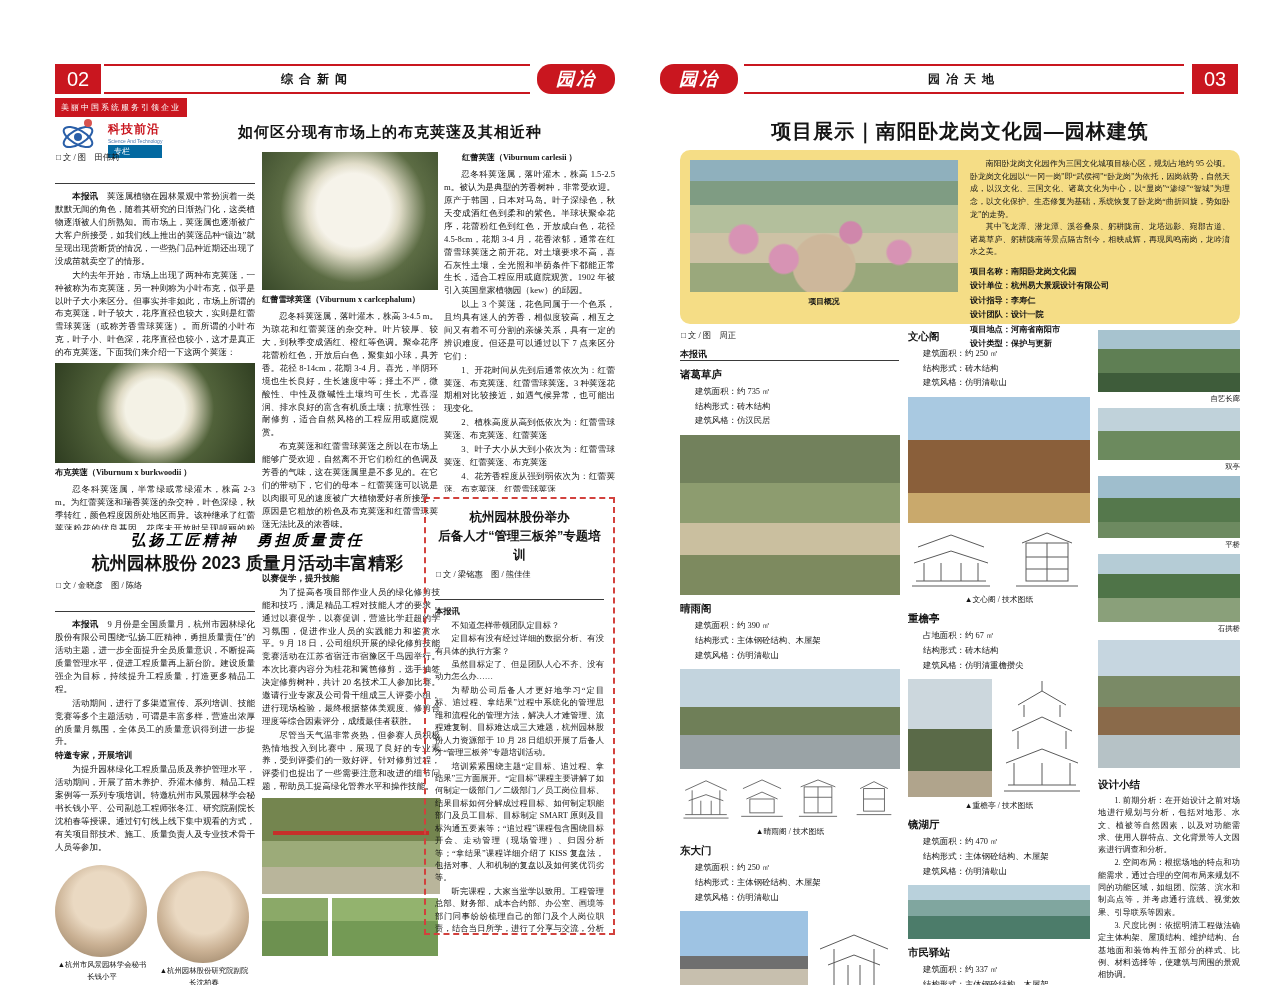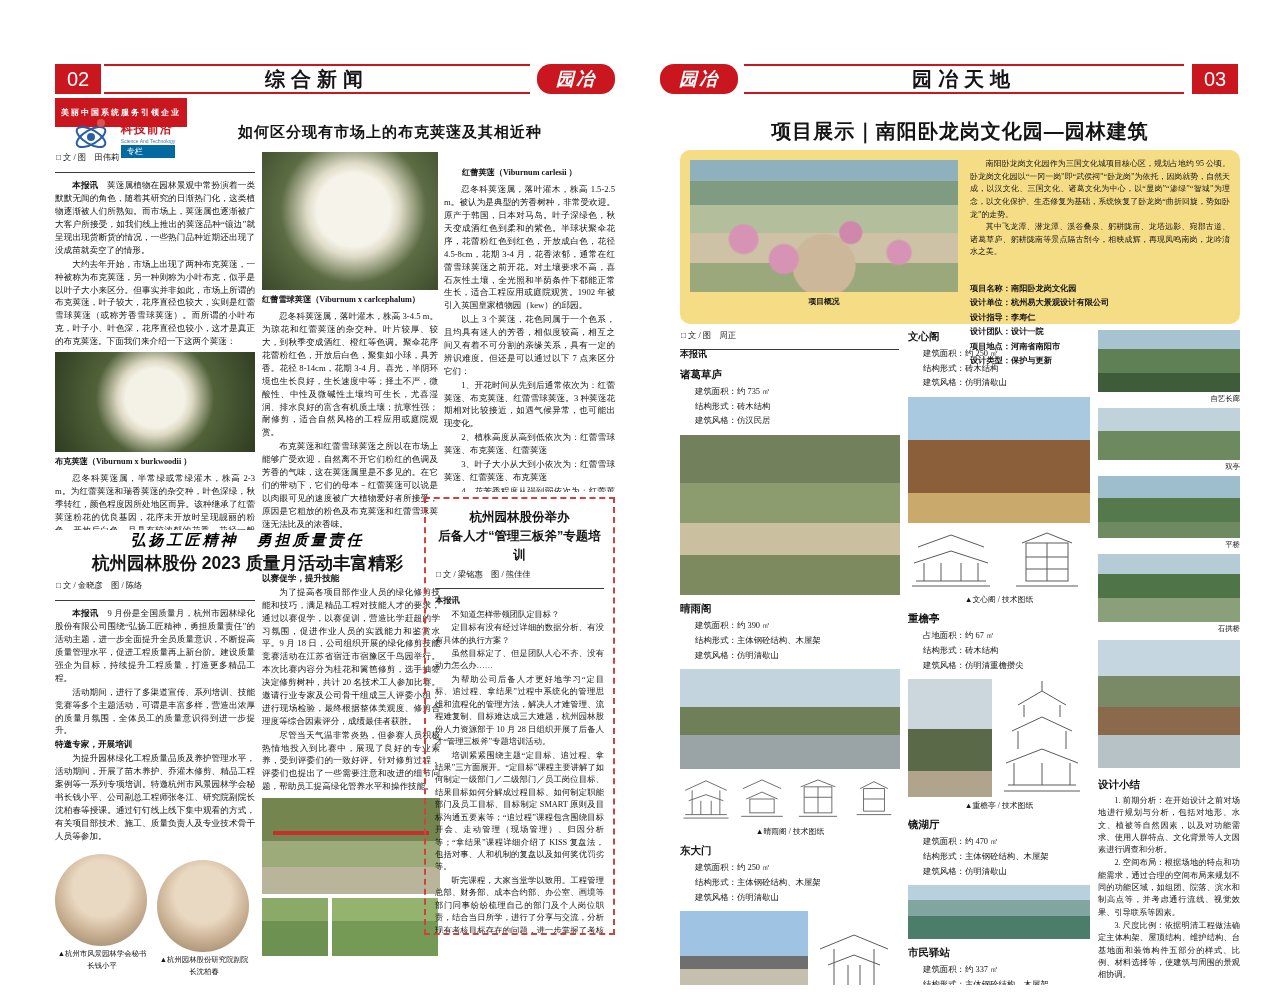--- a/index.html
+++ b/index.html
@@ -1,26 +1,26 @@
 <!DOCTYPE html>
 <html><head>
 <meta charset="utf-8">
 <style>
   html,body{margin:0;padding:0;background:#ffffff;}
   body{width:1281px;height:1000px;position:relative;font-family:"Liberation Serif",serif;color:#141414;overflow:hidden;}
   .abs{position:absolute;}
   .sans{font-family:"Liberation Sans",sans-serif;}
   .redbox{background:#C9161F;color:#fff;display:flex;align-items:center;justify-content:center;}
   .brush{font-weight:bold;font-style:italic;font-family:"DejaVu Serif",serif;letter-spacing:2px;border-radius:14px;}
-  .strip{border-top:2px solid #C9161F;border-bottom:2px solid #C9161F;display:flex;align-items:center;justify-content:center;font-weight:bold;font-size:20px;letter-spacing:6px;}
+  .strip{border-top:2px solid #C9161F;border-bottom:2px solid #C9161F;display:flex;align-items:center;justify-content:center;font-weight:bold;font-size:12px;letter-spacing:6px;}
   .tagline{background:#C9161F;color:#fff;font-size:8px;letter-spacing:2px;display:flex;align-items:center;padding:0 6px;font-family:"Liberation Sans",sans-serif;}
   .col{position:absolute;overflow:hidden;}
   .bt{font-size:8.6px;line-height:1.5;text-align:justify;}
   .bt p{margin:0 0 1px 0;text-indent:2em;}
-  .byline{font-size:8.3px;border-bottom:1px solid #3a3a3a;padding:0 0 8px 1px;margin-bottom:6px;}
+  .byline{font-size:8.3px;border-bottom:1px solid #3a3a3a;padding:0 0 19px 1px;margin-bottom:6px;}
   .scap{font-size:8.2px;font-weight:bold;margin:4px 0 4px 0;}
   .ccap{font-size:7.8px;text-align:center;margin:3px 0 6px 0;}
   .sub{font-weight:bold;text-indent:0 !important;}
   .lead{font-weight:bold;}
   .ph{width:100%;}
   .h1a{font-size:15px;font-weight:bold;letter-spacing:1px;text-align:center;font-family:"Liberation Sans",sans-serif;}
   .h1b{font-size:20px;font-weight:bold;letter-spacing:1px;text-align:center;font-family:"Liberation Sans",sans-serif;}
   .kicker{font-size:15px;text-align:center;letter-spacing:3px;}
   .btitle{font-size:10.5px;font-weight:bold;font-family:"Liberation Sans",sans-serif;margin:7px 0 3px 0;}
   .inf{font-size:8.4px;line-height:1.75;padding-left:1.8em;}
@@ -63,23 +63,23 @@
   .logo-badge{background:#0369a1;color:#fff;font-size:8px;padding:1px 6px;display:inline-block;margin-top:1px;}
 </style>
 </head>
 <body>
 
 <div class="abs redbox sans" style="left:55px;top:64px;width:46px;height:30px;font-size:20px;">02</div>
 <div class="abs strip" style="left:104px;top:64px;width:426px;height:26px;">
     <span>综合新闻</span>
   </div>
 <div class="abs redbox brush" style="left:537px;top:64px;width:78px;height:30px;font-size:18px;">园冶</div>
-<div class="abs tagline" style="left:55px;top:98px;height:29px;font-weight:bold;">美丽中国系统服务引领企业</div>
-
-<div class="abs" style="left:58px;top:116px;width:130px;height:46px;display:flex;gap:10px;justify-content:center;">
+<div class="abs tagline" style="left:55px;top:98px;height:19px;">美丽中国系统服务引领企业</div>
+
+<div class="abs" style="left:58px;top:116px;width:130px;height:46px;display:flex;gap:10px;">
   <svg width="40" height="42" viewBox="0 0 40 42">
     <ellipse cx="20" cy="21" rx="16" ry="7" fill="none" stroke="#2a5fa8" stroke-width="2" transform="rotate(30 20 21)"></ellipse>
     <ellipse cx="20" cy="21" rx="16" ry="7" fill="none" stroke="#2a5fa8" stroke-width="2" transform="rotate(-30 20 21)"></ellipse>
     <circle cx="20" cy="21" r="4" fill="#2a5fa8"></circle>
     <circle cx="30" cy="7" r="4" fill="#d9544f"></circle>
   </svg>
   <div style="display:flex;flex-direction:column;justify-content:center;">
     <span class="logo-tit sans">科技前沿</span>
     <span class="logo-sub sans">Science And Technology</span>
     <span class="logo-badge sans">专栏</span>
@@ -99,21 +99,21 @@
 
 <div class="col bt" style="left:262px;top:152px;width:176px;height:378px;">
   <div class="ph ph-wflower2" style="height:138px;"></div>
   <div class="scap">红蕾雪球荚蒾（Viburnum x carlcephalum）</div>
   <p>忍冬科荚蒾属，落叶灌木，株高 3-4.5 m。为琼花和红蕾荚蒾的杂交种。叶片较厚、较大，到秋季变成酒红、橙红等色调。聚伞花序花蕾粉红色，开放后白色，聚集如小球，具芳香。花径 8-14cm，花期 3-4 月。喜光，半阴环境也生长良好，生长速度中等；择土不严，微酸性、中性及微碱性土壤均可生长，尤喜湿润、排水良好的富含有机质土壤；抗寒性强；耐修剪，适合自然风格的工程应用或庭院观赏。</p>
   <p>布克荚蒾和红蕾雪球荚蒾之所以在市场上能够广受欢迎，自然离不开它们粉红的色调及芳香的气味，这在荚蒾属里是不多见的。在它们的带动下，它们的母本－红蕾荚蒾可以说是以肉眼可见的速度被广大植物爱好者所接受，原因是它粗放的粉色及布克荚蒾和红蕾雪球荚蒾无法比及的浓香味。</p>
 
 </div>
 
 <div class="col bt" style="left:444px;top:152px;width:171px;height:340px;">
-  <div class="scap" style="margin-top:15px;padding-left:18px;">红蕾荚蒾（Viburnum carlesii ）</div>
+  <div class="scap" style="margin-top:0;padding-left:18px;">红蕾荚蒾（Viburnum carlesii ）</div>
   <p>忍冬科荚蒾属，落叶灌木，株高 1.5-2.5 m。被认为是典型的芳香树种，非常受欢迎。原产于韩国，日本对马岛。叶子深绿色，秋天变成酒红色到柔和的紫色。半球状聚伞花序，花蕾粉红色到红色，开放成白色，花径 4.5-8cm，花期 3-4 月，花香浓郁，通常在红蕾雪球荚蒾之前开花。对土壤要求不高，喜石灰性土壤，全光照和半荫条件下都能正常生长，适合工程应用或庭院观赏。1902 年被引入英国皇家植物园（kew）的邱园。</p>
   <p>以上 3 个荚蒾，花色同属于一个色系，且均具有迷人的芳香，相似度较高，相互之间又有着不可分割的亲缘关系，具有一定的辨识难度。但还是可以通过以下 7 点来区分它们：</p>
   <p>1、开花时间从先到后通常依次为：红蕾荚蒾、布克荚蒾、红蕾雪球荚蒾。3 种荚蒾花期相对比较接近，如遇气候异常，也可能出现变化。</p>
   <p>2、植株高度从高到低依次为：红蕾雪球荚蒾、布克荚蒾、红蕾荚蒾</p>
   <p>3、叶子大小从大到小依次为：红蕾雪球荚蒾、红蕾荚蒾、布克荚蒾</p>
   <p>4、花芳香程度从强到弱依次为：红蕾荚蒾、布克荚蒾、红蕾雪球荚蒾</p>
 
 </div>
 
 <div class="abs kicker brush" style="left:55px;top:531px;width:385px;color:#000000;">弘扬工匠精神　勇担质量责任</div>
@@ -181,21 +181,21 @@
 <div class="abs h1b" style="left:680px;top:118px;width:560px;">项目展示｜南阳卧龙岗文化园—园林建筑</div>
 
 <div class="abs ybox" style="left:680px;top:150px;width:560px;height:174px;padding:10px;">
   <div style="position:absolute;left:10px;top:10px;width:268px;">
     <div class="ph ph-aerial" style="height:132px;"></div>
     <div class="ccap" style="margin-top:4px;font-weight:bold;">项目概况</div>
   </div>
   <div style="position:absolute;left:290px;top:8px;width:260px;">
     <p class="yp">南阳卧龙岗文化园作为三国文化城项目核心区，规划占地约 95 公顷。卧龙岗文化园以“一冈一岗”即“武侯祠”“卧龙岗”为依托，因岗就势，自然天成，以汉文化、三国文化、诸葛文化为中心，以“显岗”“渗绿”“智城”为理念，以文化保护、生态修复为基础，系统恢复了卧龙岗“曲折回旋，势如卧龙”的走势。</p>
     <p class="yp">其中飞龙潭、潜龙潭、溪谷叠泉、躬耕陇亩、龙塔远影、宛郡古道、诸葛草庐、躬耕陇南等景点隔古剖今，相映成辉，再现凤鸣南岗，龙吟淯水之美。</p>
-    <div style="margin-top:23px;">
+    <div style="margin-top:6px;">
       <div class="yinf">项目名称：南阳卧龙岗文化园</div>
       <div class="yinf">设计单位：杭州易大景观设计有限公司</div>
       <div class="yinf">设计指导：李寿仁</div>
       <div class="yinf">设计团队：设计一院</div>
       <div class="yinf">项目地点：河南省南阳市</div>
       <div class="yinf">设计类型：保护与更新</div>
     </div>
   </div>
 </div>
 

